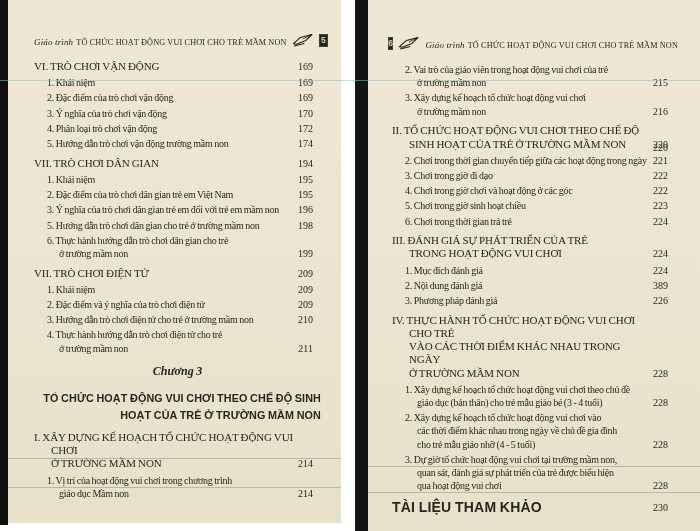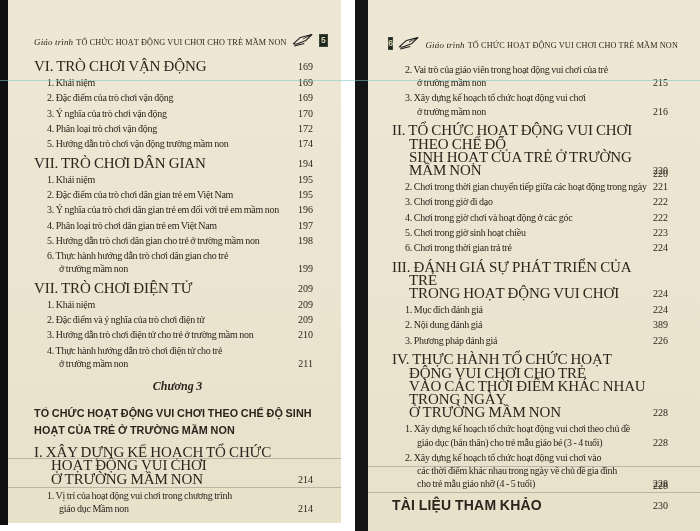--- a/index.html
+++ b/index.html
@@ -30,28 +30,28 @@
   .pen{display:inline-block;line-height:0;}
 
   .toc{margin-top:13px;}
   #page-left .toc{padding:0 20px 0 26px;}
   #page-right .toc{padding:0 24px 0 24px;}
 
   .row{position:relative;line-height:13.2px;margin-bottom:2px;padding-right:26px;
        font-size:10px;letter-spacing:-.25px;word-spacing:-.5px;}
   .row-text{display:block;white-space:pre-wrap;}
   .row.section{margin-top:6.5px;margin-bottom:3px;}
-  .row.section .row-text{padding-left:17px;text-indent:-17px;font-size:15px;letter-spacing:-.1px;}
+  .row.section .row-text{padding-left:17px;text-indent:-17px;font-size:11px;letter-spacing:-.1px;}
   .row.item{padding-left:13px;}
   .row.item .row-text{padding-left:12px;text-indent:-12px;}
   .row-page{position:absolute;right:8px;bottom:0;font-size:10px;letter-spacing:0;}
 
   .row.chapter{text-align:center;font-weight:bold;font-style:italic;
                font-size:12px;margin:10px 0 12px;padding-right:0;letter-spacing:0;}
-  .row.chapter_title{text-align:left;font-family:"Liberation Sans","DejaVu Sans",sans-serif;
+  .row.chapter_title{text-align:right;font-family:"Liberation Sans","DejaVu Sans",sans-serif;
                font-weight:700;font-size:10.8px;line-height:17px;margin:0 0 7px;
                padding-right:0;letter-spacing:.1px;}
   .row.reference{margin-top:9px;}
   .row.reference .row-text{font-family:"Liberation Sans","DejaVu Sans",sans-serif;
                font-weight:700;font-size:14px;letter-spacing:.2px;}
 
   .scan-line{position:absolute;height:1px;pointer-events:none;}
   .scan-cyan{background:rgba(120,200,198,.55);}
   .scan-gray{background:rgba(140,140,130,.5);}
 </style>
@@ -108,24 +108,20 @@
       </div>
       <div class="row item">
         <span class="row-text">2. Đặc điểm của trò chơi dân gian trẻ em Việt Nam</span>
         <span class="row-page">195</span>
       </div>
       <div class="row item">
         <span class="row-text">3. Ý nghĩa của trò chơi dân gian trẻ em đối với trẻ em mầm non</span>
         <span class="row-page">196</span>
       </div>
       <div class="row item">
-        <span class="row-text">4. Phân loại trò chơi dân gian trẻ em Việt Nam</span>
-        <span class="row-page">197</span>
-      </div>
-      <div class="row item">
         <span class="row-text">5. Hướng dẫn trò chơi dân gian cho trẻ ở trường mầm non</span>
         <span class="row-page">198</span>
       </div>
       <div class="row item">
         <span class="row-text">6. Thực hành hướng dẫn trò chơi dân gian cho trẻ
 ở trường mầm non</span>
         <span class="row-page">199</span>
       </div>
       <div class="row section">
         <span class="row-text">VII. TRÒ CHƠI ĐIỆN TỬ</span>
@@ -247,20 +243,23 @@
 giáo dục (bản thân) cho trẻ mẫu giáo bé (3 - 4 tuổi)</span>
         <span class="row-page">228</span>
       </div>
       <div class="row item">
         <span class="row-text">2. Xây dựng kế hoạch tổ chức hoạt động vui chơi vào
 các thời điểm khác nhau trong ngày về chủ đề gia đình
 cho trẻ mẫu giáo nhỡ (4 - 5 tuổi)</span>
         <span class="row-page">228</span>
       </div>
       <div class="row item">
+        <span class="row-text">3. Dự giờ tổ chức hoạt động vui chơi tại trường mầm non,
+quan sát, đánh giá sự phát triển của trẻ được biểu hiện
+qua hoạt động vui chơi</span>
         <span class="row-page">228</span>
       </div>
       <div class="row reference">
         <span class="row-text">TÀI LIỆU THAM KHẢO</span>
         <span class="row-page">230</span>
       </div>
     </div>
 </div>
 
 <div class="scan-line scan-cyan" style="top:80px;left:0;width:700px;"></div>

